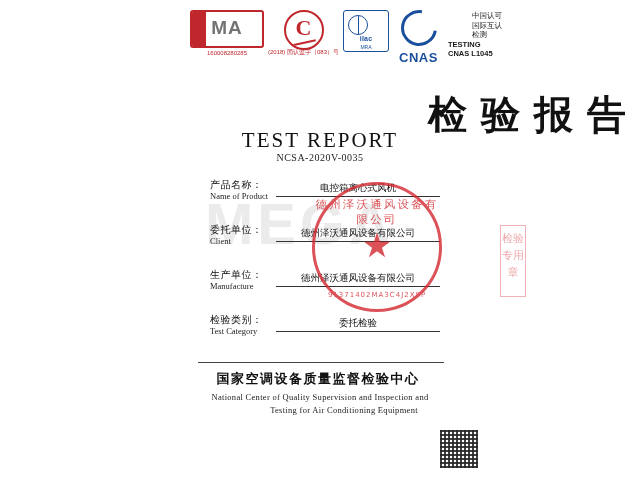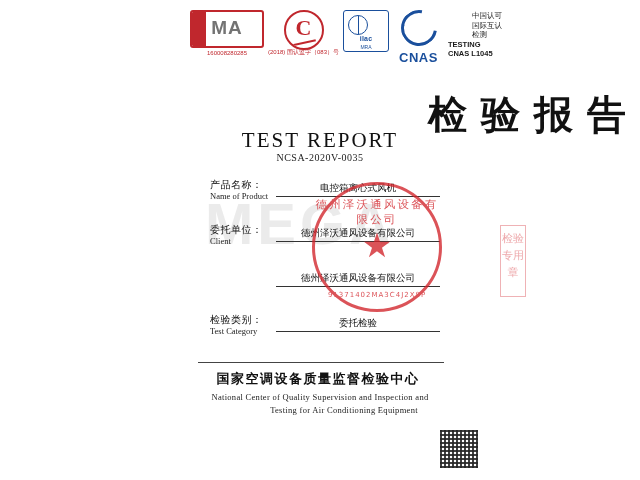--- a/index.html
+++ b/index.html
@@ -464,20 +464,24 @@
 
     <div class="field-row">
       <div class="field-label">
         <div class="label-cn">委托单位：</div>
         <div class="label-en">Client</div>
       </div>
       <div class="field-value">德州泽沃通风设备有限公司</div>
     </div>
 
     <div class="field-row">
+      <div class="field-label">
+        <div class="label-cn">生产单位：</div>
+        <div class="label-en">Manufacture</div>
+      </div>
       <div class="field-value">德州泽沃通风设备有限公司</div>
     </div>
 
     <div class="field-row">
       <div class="field-label">
         <div class="label-cn">检验类别：</div>
         <div class="label-en">Test Category</div>
       </div>
       <div class="field-value">委托检验</div>
     </div>

